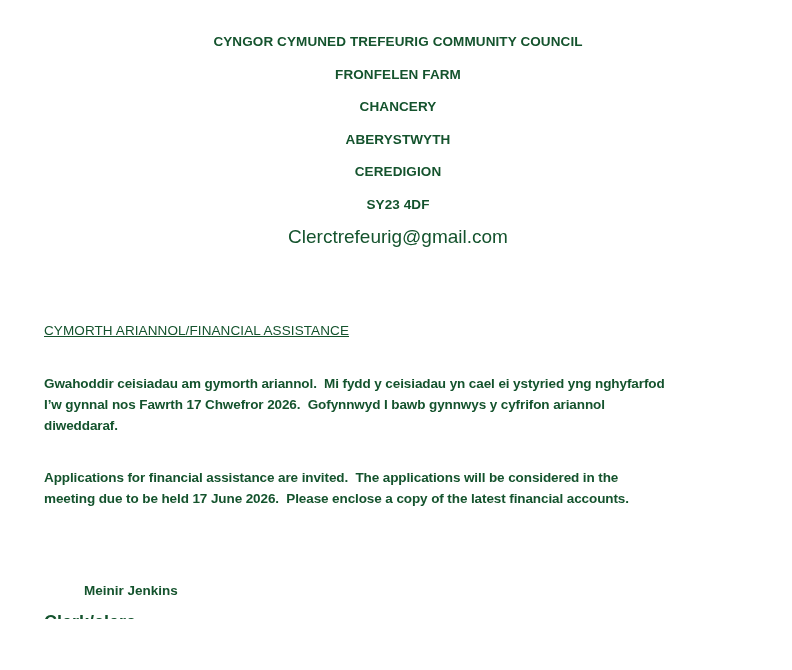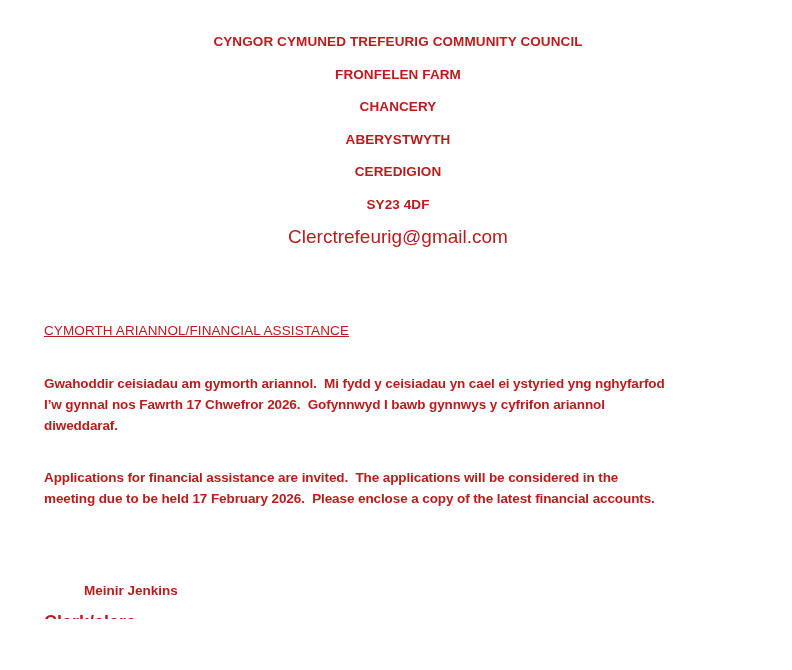--- a/index.html
+++ b/index.html
@@ -6,21 +6,21 @@
 
   html, body {
     background: #ffffff;
   }
 
   .page {
     position: relative;
     width: 792px;
     height: 619px;
     background: #ffffff;
-    color: #b91c1c;
+    color: #14532d;
     font-family: "Liberation Sans", sans-serif;
     overflow: hidden;
   }
 
   .content {
     padding-left: 44px;
     padding-right: 40px;
   }
 
   
@@ -95,20 +95,20 @@
     </header>
 
     <main>
       <h1 class="subject">CYMORTH ARIANNOL/FINANCIAL ASSISTANCE</h1>
 
       <p class="para para-welsh">Gwahoddir ceisiadau am gymorth ariannol.  Mi fydd y ceisiadau yn cael ei ystyried yng nghyfarfod
 I’w gynnal nos Fawrth 17 Chwefror 2026.  Gofynnwyd I bawb gynnwys y cyfrifon ariannol
 diweddaraf.</p>
 
       <p class="para para-english">Applications for financial assistance are invited.  The applications will be considered in the
-meeting due to be held 17 February 2026.  Please enclose a copy of the latest financial accounts.</p>
+meeting due to be held 17 June 2026.  Please enclose a copy of the latest financial accounts.</p>
 
       <div class="sig-name">Meinir Jenkins</div>
       <div class="sig-role">Clerk/clerc</div>
     </main>
 
   </div>
 </div>
 
 </body></html>

